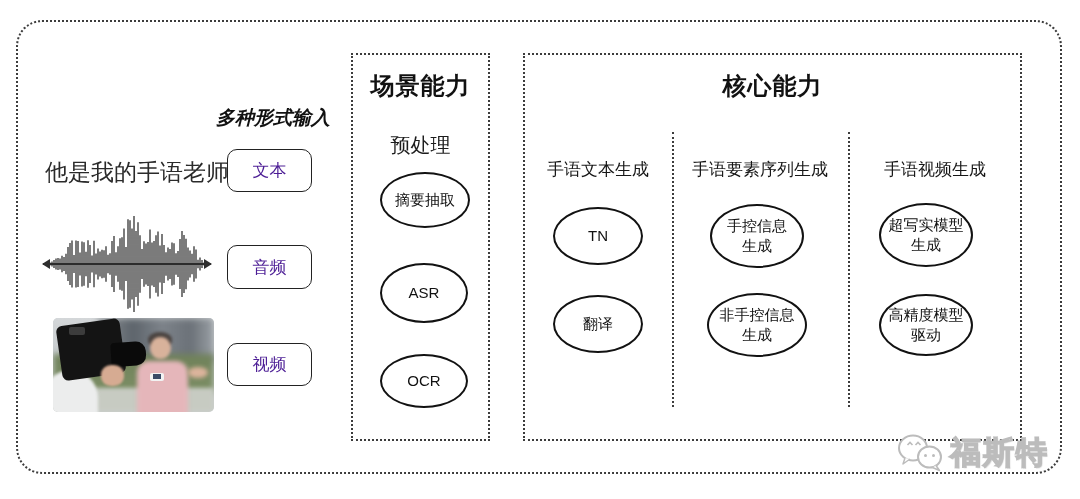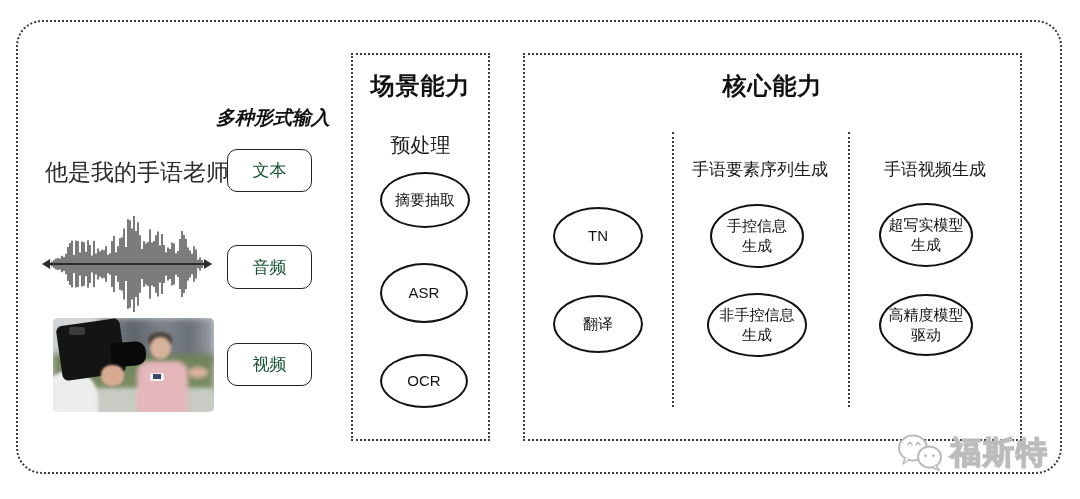--- a/index.html
+++ b/index.html
@@ -23,21 +23,21 @@
   .col-header { position:absolute; font-size:17px; color:#161616; text-align:center; white-space:nowrap; transform:translateX(-50%); }
   .v-sep { position:absolute; width:0; border-left:2px dotted #3c3c3c; }
   .node {
     position:absolute; border:2.5px solid #121212; border-radius:50%;
     display:flex; flex-direction:column; align-items:center; justify-content:center;
     text-align:center; font-size:15px; line-height:1.35; color:#111; background:#fff;
   }
   .node span { display:block; }
   .chip {
     position:absolute; width:85px; height:43px; border:1.5px solid #222; border-radius:10px;
-    display:flex; align-items:center; justify-content:center; font-size:17px; color:#14532d; background:#fff;
+    display:flex; align-items:center; justify-content:center; font-size:17px; color:#4c1d95; background:#fff;
   }
   .input-forms-label {
     position:absolute; left:216px; top:105px; font-size:19px; font-weight:bold; color:#111;font-style:italic;
   }
   .sample-sentence {
     position:absolute; left:45px; top:157px; font-size:23px; color:#2a2a2a; white-space:nowrap;
   }
   
   .photo { position:absolute; left:53px; top:318px; width:161px; height:94px; border-radius:5px; overflow:hidden; background:#ccd0d2; }
   .photo .layer { position:absolute; }
@@ -122,20 +122,21 @@
   <div class="node" style="left:380px; top:354px; width:88px; height:54px;">
     <span>OCR</span>
   </div>
 
   <div class="dash-box" style="left:523px; top:53px; width:499px; height:388px;">
     <div class="box-title">核心能力</div>
     <div class="v-sep" style="left:147px; top:77px; height:275px;"></div>
     <div class="v-sep" style="left:323px; top:77px; height:275px;"></div>
   </div>
 
+  <div class="col-header" style="left:598px; top:158px;">手语文本生成</div>
   <div class="col-header" style="left:760px; top:158px;">手语要素序列生成</div>
   <div class="col-header" style="left:935px; top:158px;">手语视频生成</div>
 
   <div class="node" style="left:553px; top:207px; width:90px; height:58px;">
     <span>TN</span>
   </div>
   <div class="node" style="left:553px; top:295px; width:90px; height:58px;">
     <span>翻译</span>
   </div>
 

